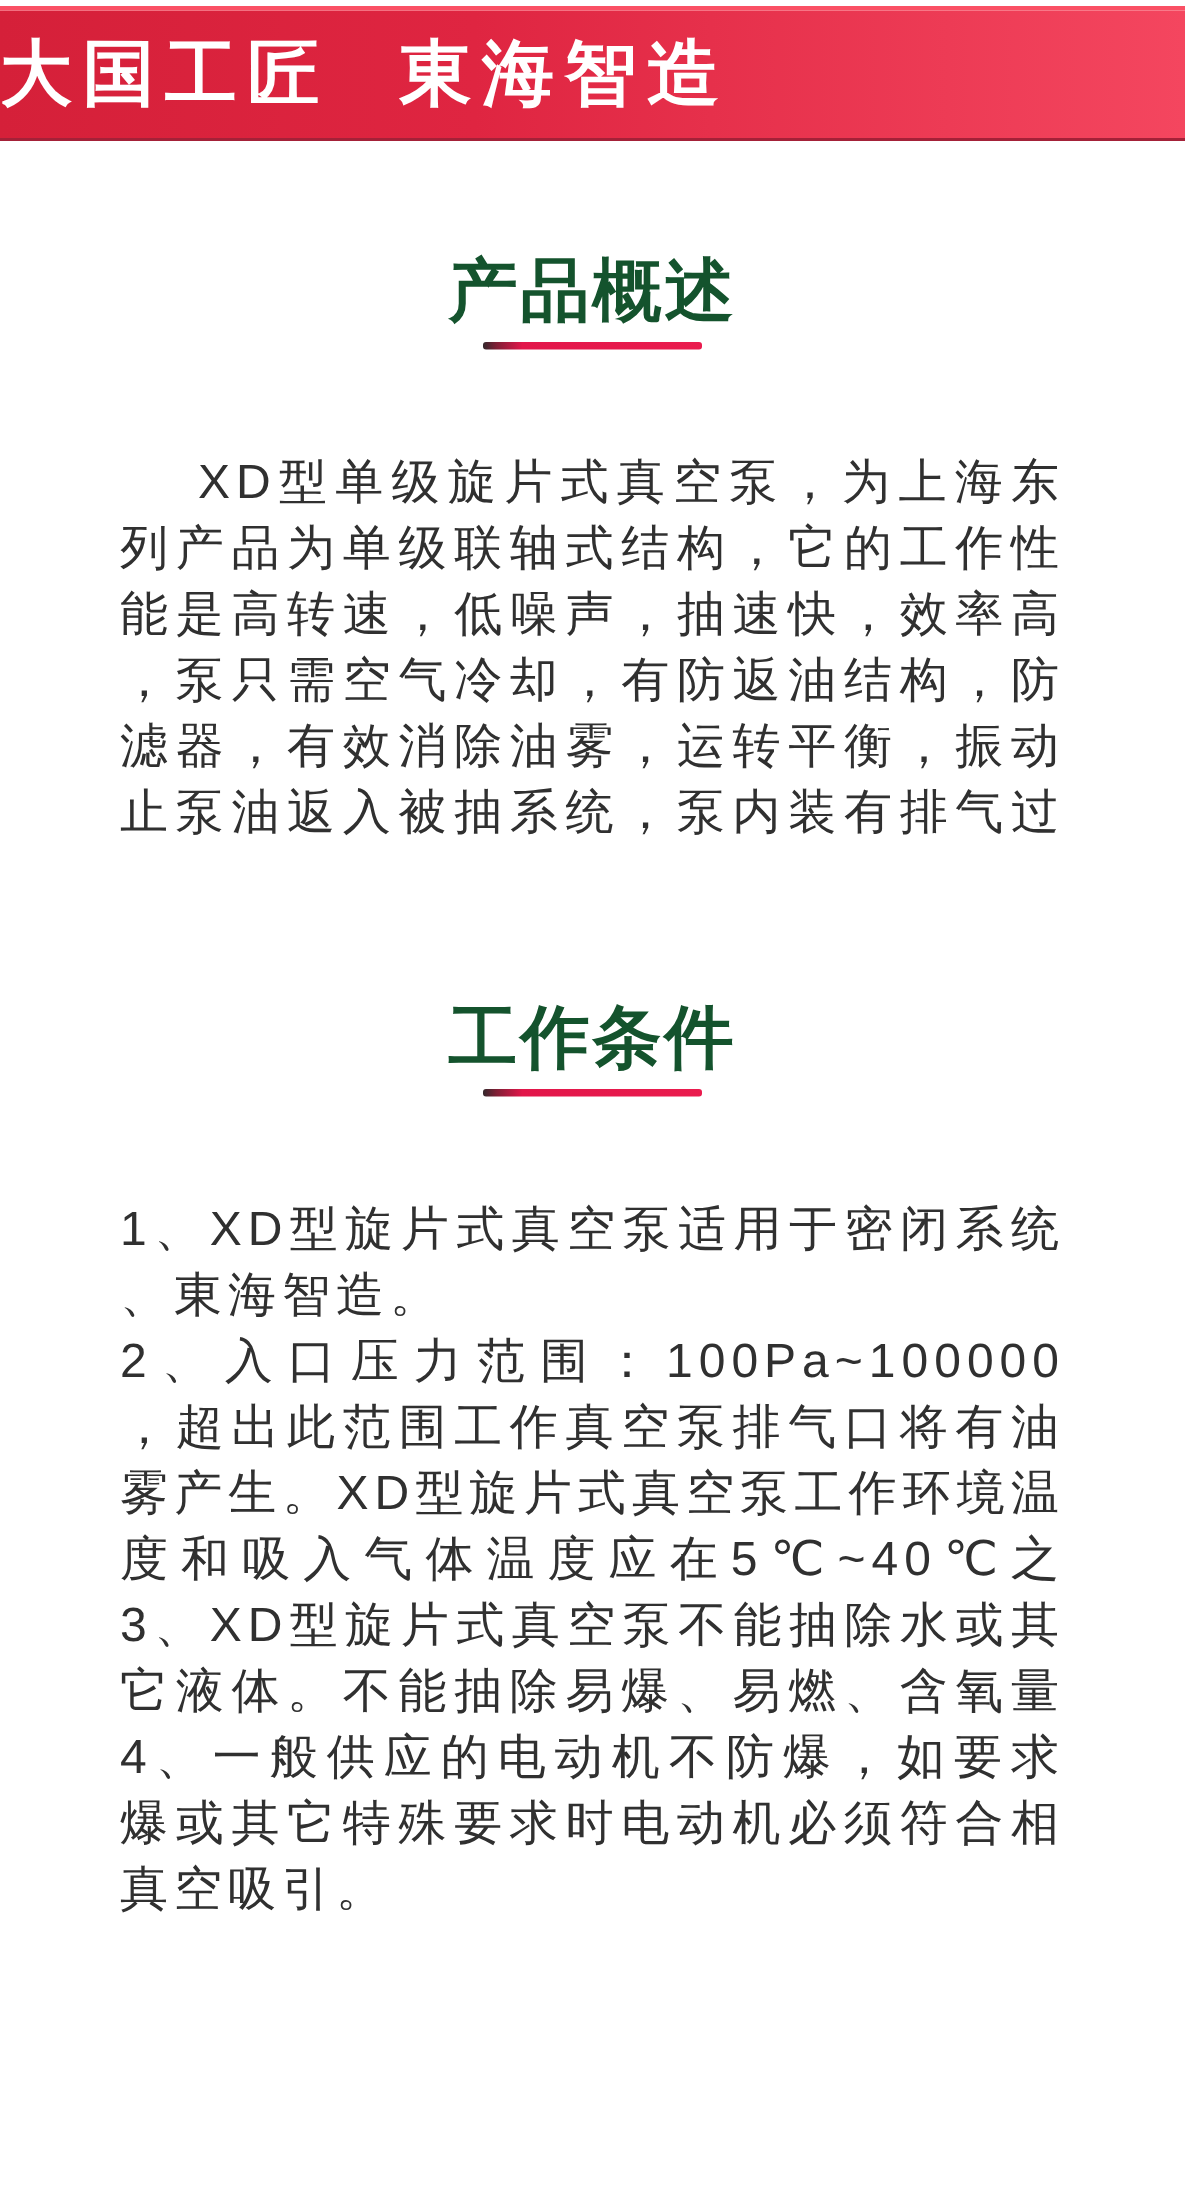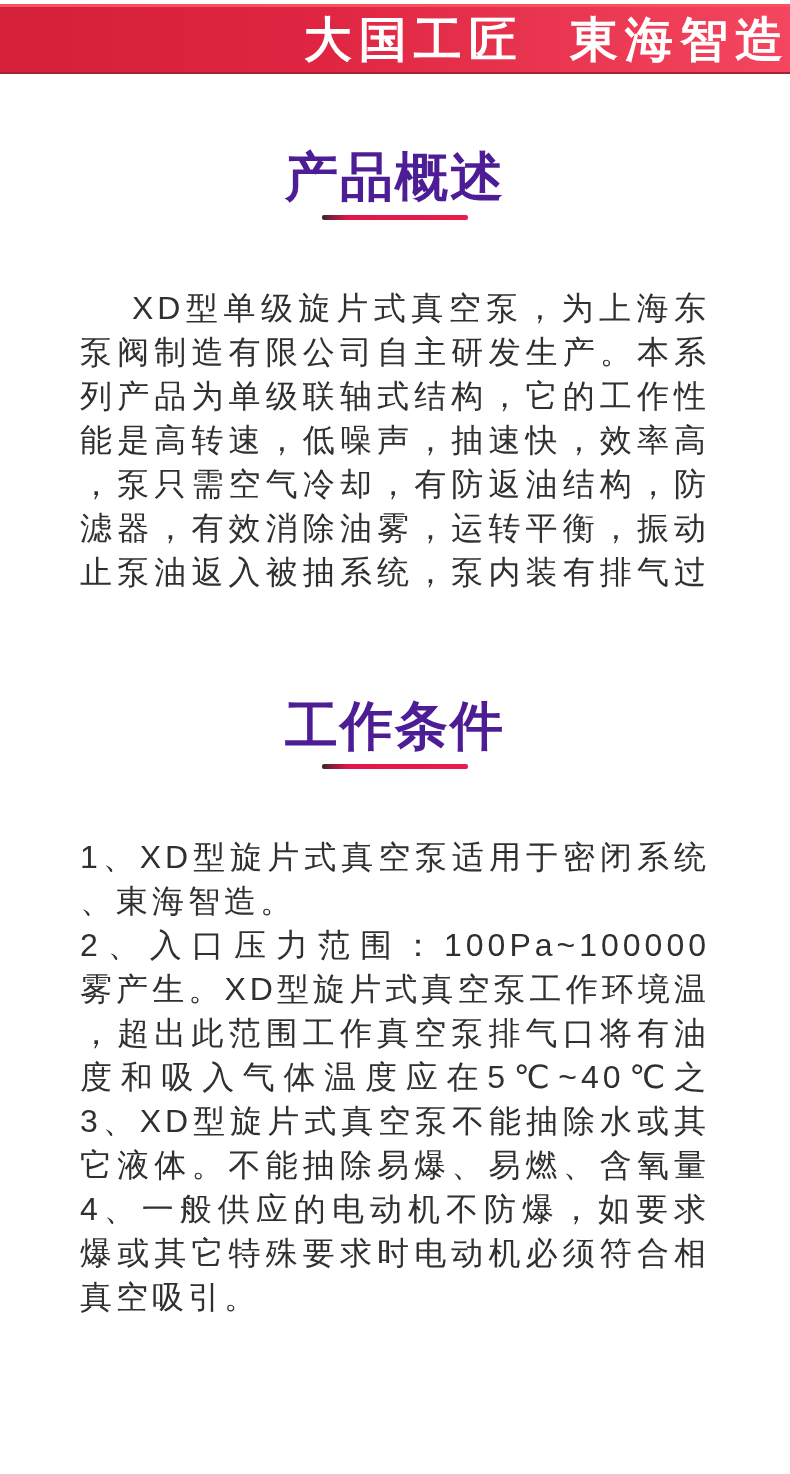--- a/index.html
+++ b/index.html
@@ -7,47 +7,47 @@
     width: 790px;
     height: 1474px;
     background: #ffffff;
     overflow: hidden;
     font-family: "Liberation Sans", "DejaVu Sans", sans-serif;
   }
 
   
   .banner {
     margin-top: 4px;
-    height: 70px;
+    height: 90px;
     box-sizing: border-box;
     display: flex;
     align-items: center;
-    justify-content: flex-end;
+    justify-content: flex-start;
     background: linear-gradient(90deg, #d52039 0%, #df2541 40%, #f4465f 100%);
     border-top: 3px solid #fa5064;
     border-bottom: 2px solid #a42138;
   }
   .banner-text {
     color: #ffffff;
     font-size: 48px;
     font-weight: 700;
     line-height: 1;
     letter-spacing: 7px;
     word-spacing: 26px;
     white-space: nowrap;
   }
 
   
   .section-title {
     margin: 0;
     text-align: center;
-    font-size: 53px;
+    font-size: 46px;
     line-height: 1;
     font-weight: 700;
-    color: #4c1d95;
+    color: #14532d;
     letter-spacing: 2px;
   }
   .section-overview   { margin-top: 76px; }
   .section-conditions { margin-top: 105px; }
 
   .title-underline {
     width: 146px;
     height: 5px;
     margin: 12px auto 0;
     border-radius: 2px;
@@ -78,38 +78,37 @@
 
 <div class="banner">
   <span class="banner-text">大国工匠 東海智造</span>
 </div>
 
 <section class="section-overview">
   <h2 class="section-title">产品概述</h2>
   <div class="title-underline"></div>
   <div class="text-block">
       <div class="tline indent">XD型单级旋片式真空泵，为上海东海</div>
-      <div class="tline">泵阀制造有限公司自主研发生产。本系</div>
       <div class="tline">列产品为单级联轴式结构，它的工作性</div>
       <div class="tline">能是高转速，低噪声，抽速快，效率高</div>
       <div class="tline">，泵只需空气冷却，有防返油结构，防</div>
       <div class="tline">滤器，有效消除油雾，运转平衡，振动</div>
       <div class="tline">止泵油返入被抽系统，泵内装有排气过</div>
     </div>
 </section>
 
 <section class="section-conditions">
   <h2 class="section-title">工作条件</h2>
   <div class="title-underline"></div>
   <div class="text-block">
       <div class="tline">1、XD型旋片式真空泵适用于密闭系统</div>
       <div class="tline last">、東海智造。</div>
       <div class="tline">2、入口压力范围：100Pa~100000 Pa</div>
+      <div class="tline">，超出此范围工作真空泵排气口将有油</div>
       <div class="tline">雾产生。XD型旋片式真空泵工作环境温</div>
-      <div class="tline">，超出此范围工作真空泵排气口将有油</div>
       <div class="tline last">度和吸入气体温度应在5℃~40℃之间。</div>
       <div class="tline">3、XD型旋片式真空泵不能抽除水或其</div>
       <div class="tline">它液体。不能抽除易爆、易燃、含氧量</div>
       <div class="tline">4、一般供应的电动机不防爆，如要求防</div>
       <div class="tline">爆或其它特殊要求时电动机必须符合相</div>
       <div class="tline last">真空吸引。</div>
     </div>
 </section>
 
 </body></html>

